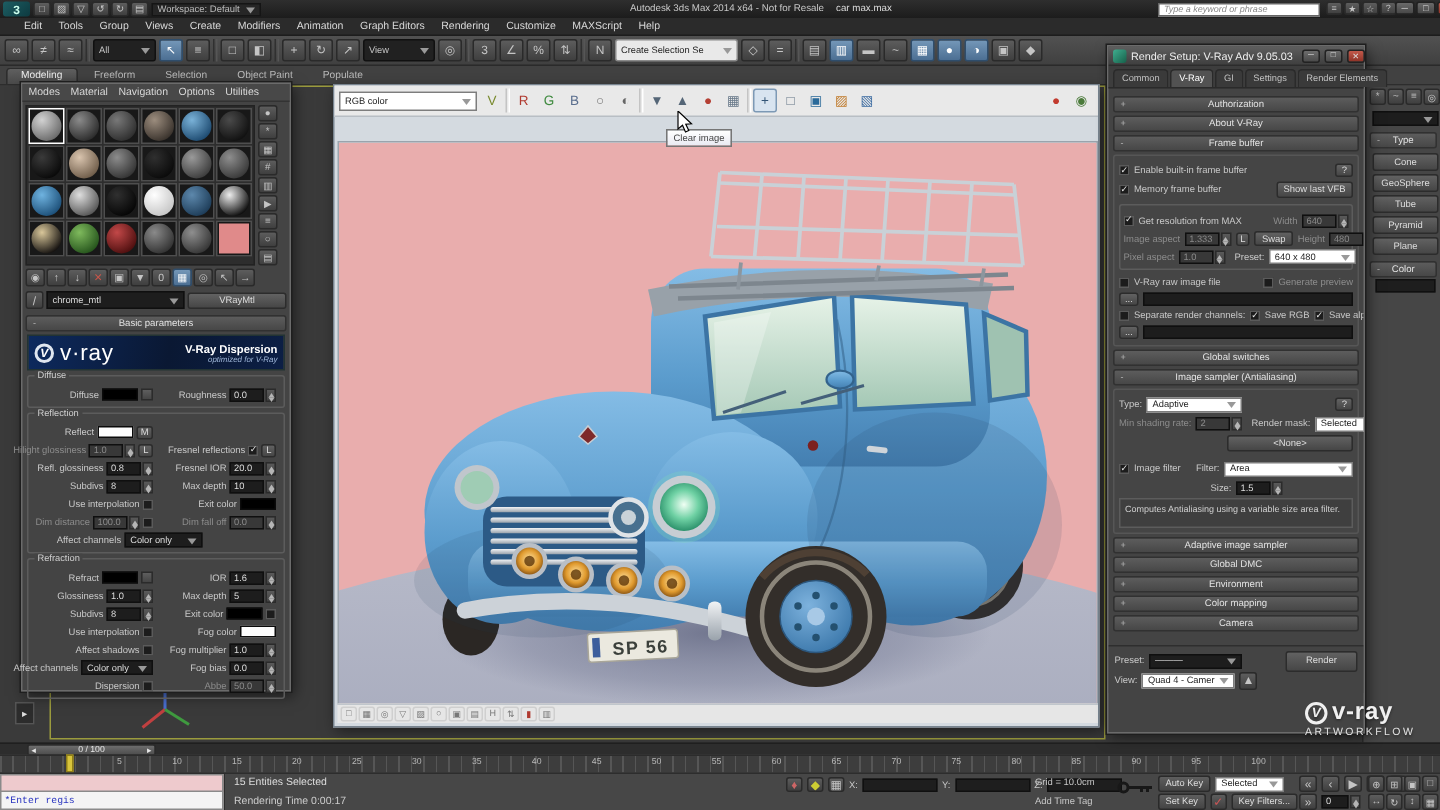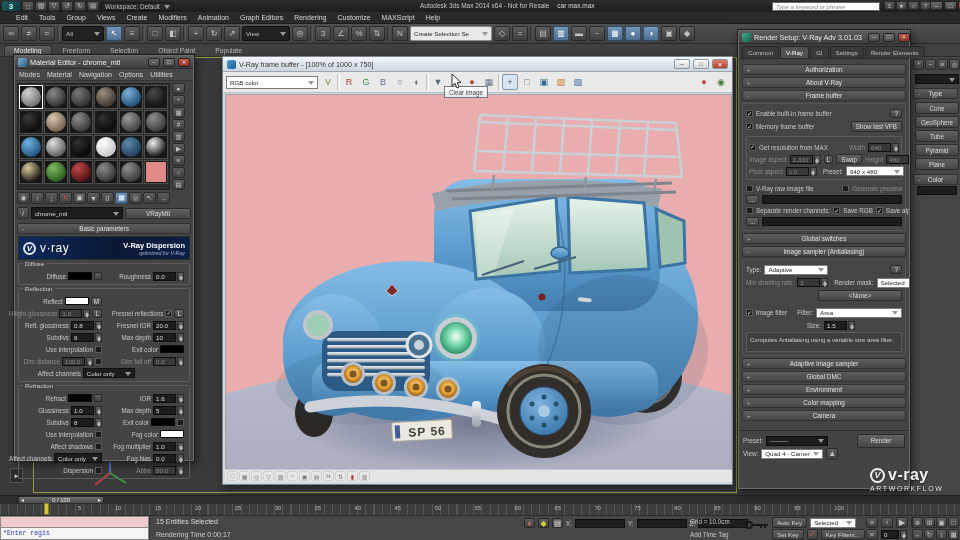--- a/index.html
+++ b/index.html
@@ -79,21 +79,21 @@
 .mcell.on{border:1px solid #fff}
 .sphere{width:100%;height:100%;border-radius:50%}
 .mcell.flat .sphere{border-radius:0}
 .mestrip{display:flex;flex-direction:column;gap:1px;width:14px}
 .mestrip .ib{width:13px;height:11px;font-size:6.5px}
 .metb{display:flex;gap:1px;padding:2px 0}
 .metb .ib{width:13px;height:12px;font-size:7px}
 .me-name{display:flex;gap:2px;align-items:center;padding:1px 0 2px}
 .banner{height:24px;margin:1px;background:linear-gradient(100deg,#0d2a5e,#0a1833 55%,#0c1f45);border:1px solid #233;display:flex;align-items:center;padding:0 4px;gap:4px}
 .blogo{width:13px;height:13px;border:2px solid #dfe6ef;border-radius:50%;color:#fff;font-size:8px;font-weight:bold;display:flex;align-items:center;justify-content:center;font-style:italic}
-.bbrand{color:#fff;font-size:12px;letter-spacing:.5px}
+.bbrand{color:#fff;font-size:15px;letter-spacing:.5px}
 .bright{margin-left:auto;text-align:right}
 .bright .t1{color:#fff;font-size:7.5px;font-weight:bold}
 .bright .t2{color:#9fb6d8;font-size:5.3px;font-style:italic}
 
 #vfb{position:absolute;left:222px;top:56px;width:511px;height:429px;background:#d4dae0;border:1px solid #78848f;box-shadow:2px 3px 9px rgba(0,0,0,.5)}
 .ltitle{height:15px;background:linear-gradient(#f3f7fb,#ccd6e0);display:flex;align-items:center;gap:3px;padding:0 4px;color:#333;font-size:7.2px;border-bottom:1px solid #9aa5b0}
 .ltitle .ticon{width:9px;height:9px;background:linear-gradient(135deg,#4aa0d8,#1c5a8c);border-radius:2px}
 .lwb{width:16px;height:10px;background:linear-gradient(#fdfdfd,#cfd6dd);border:1px solid #8b96a1;border-radius:2px;color:#444;font-size:6px;display:flex;align-items:center;justify-content:center}
 .lwb.close{background:linear-gradient(#e08173,#b33c2b);color:#fff}
 .vtb{height:21px;background:#e9e9e9;border-bottom:1px solid #b8bec4;display:flex;align-items:center;gap:2px;padding:0 3px}
@@ -359,28 +359,20 @@
       <div class="btn">Cone</div><div class="btn">GeoSphere</div><div class="btn">Tube</div><div class="btn">Pyramid</div><div class="btn">Plane</div>
     </div>
     <div class="roll">
         <span class="pm">-</span>
         <span>Color</span>
       </div>
     <div class="sfield" style="width:40px;margin-left:4px"></div>
   </div>
 
   <div class="dwin" id="me">
-    <div class="dtitle">
-      <span class="ticon"></span>
-      <span>Material Editor - chrome_mtl</span>
-      <span class="sp"></span>
-      <span class="wb">─</span>
-      <span class="wb">□</span>
-      <span class="wb close">✕</span>
-    </div>
     <div class="me-menus">
       <span class="menu-item">Modes</span>
         <span class="menu-item">Material</span>
         <span class="menu-item">Navigation</span>
         <span class="menu-item">Options</span>
         <span class="menu-item">Utilities</span>
     </div>
     <div class="me-body">
       <div class="me-samplewrap">
         <div class="mgrid">
@@ -794,28 +786,20 @@
                   <i class="d"></i>
                 </span>
               </span>
             </div>
         </div>
       </div>
     </div>
   </div>
 
   <div id="vfb">
-    <div class="ltitle">
-      <span class="ticon"></span>
-      <span>V-Ray frame buffer - [100% of 1000 x 750]</span>
-      <span style="flex:1"></span>
-      <span class="lwb">─</span>
-      <span class="lwb">□</span>
-      <span class="lwb close">✕</span>
-    </div>
     <div class="vtb">
       <span class="ddl light" style="width:92px;height:13px">
           <span>RGB color</span>
         </span>
       <span class="f" style="gap:1px">
         <span class="ib" style="color: rgb(122, 139, 47);">
             <span class="g">V</span>
           </span>
           <span class="ib sep"></span>
           <span class="ib" style="color: rgb(176, 58, 48);">
@@ -1044,21 +1028,21 @@
         </span>
         <span class="ib">
           <span class="g">▥</span>
         </span>
     </div>
   </div>
 
   <div class="dwin" id="rs">
     <div class="dtitle">
       <span class="ticon" style="background:linear-gradient(135deg,#3fae8f,#16604a)"></span>
-      <span>Render Setup: V-Ray Adv 3.01.03</span>
+      <span>Render Setup: V-Ray Adv 9.05.03</span>
       <span class="sp"></span>
       <span class="wb">─</span>
       <span class="wb">□</span>
       <span class="wb close">✕</span>
     </div>
     <div class="rtabs">
       <span class="rtab">Common</span>
         <span class="rtab on">V-Ray</span>
         <span class="rtab">GI</span>
         <span class="rtab">Settings</span>

